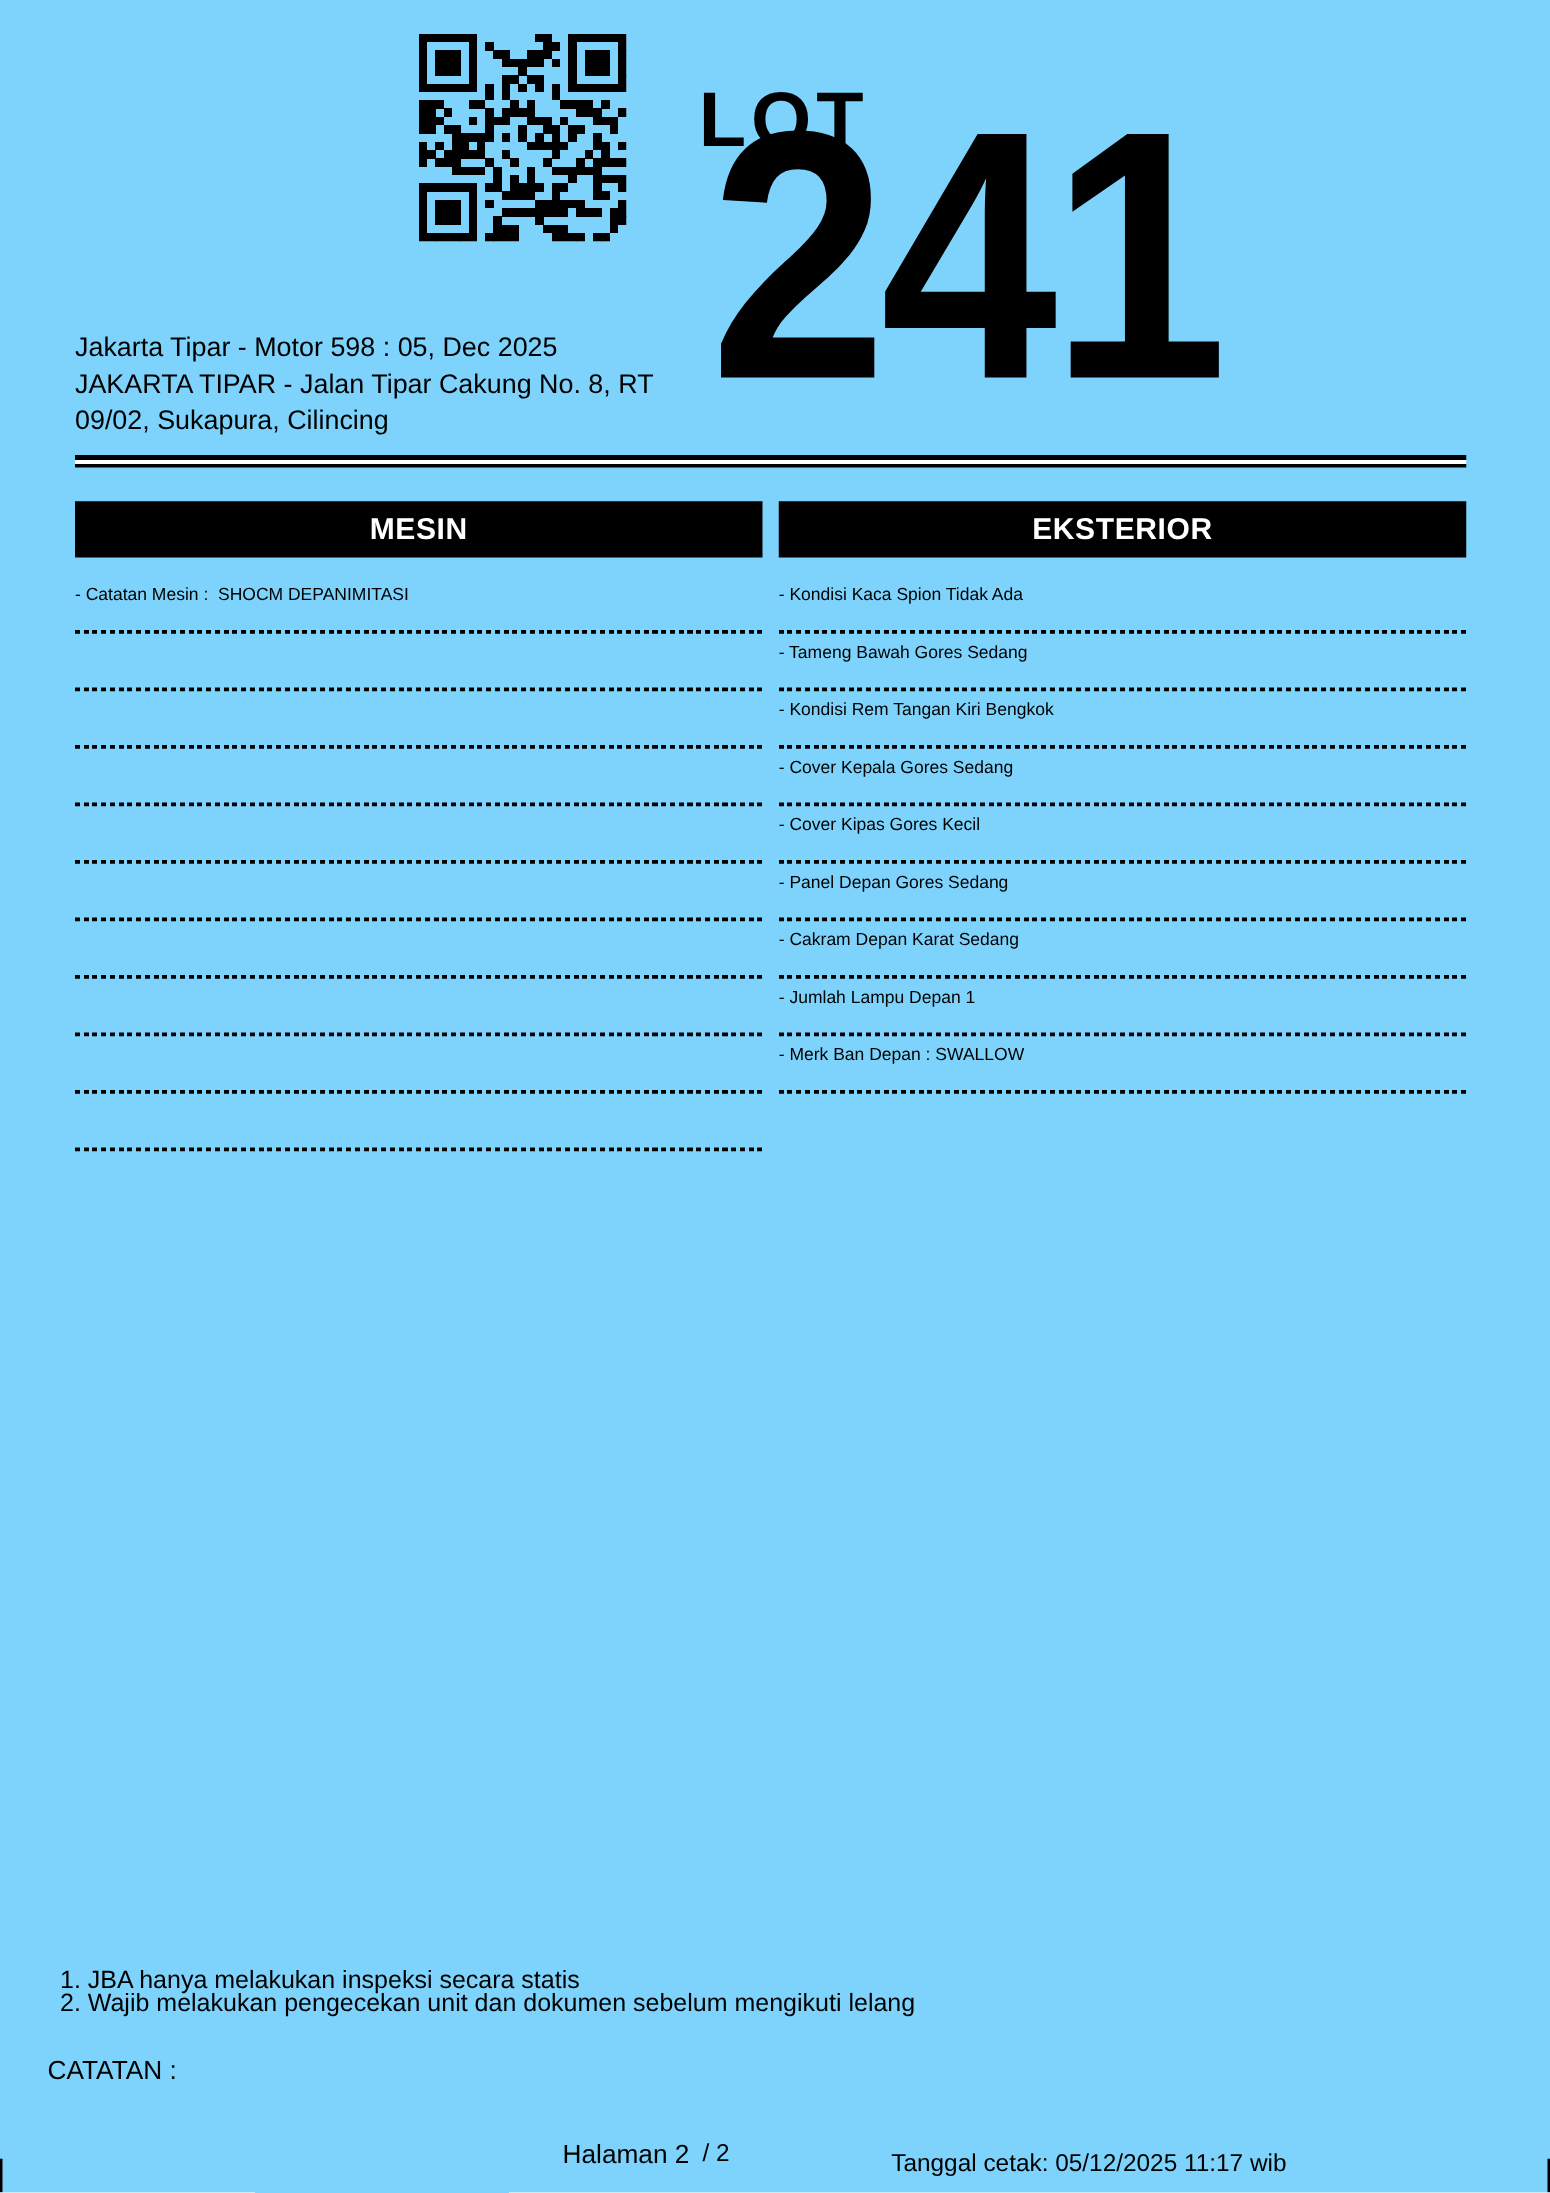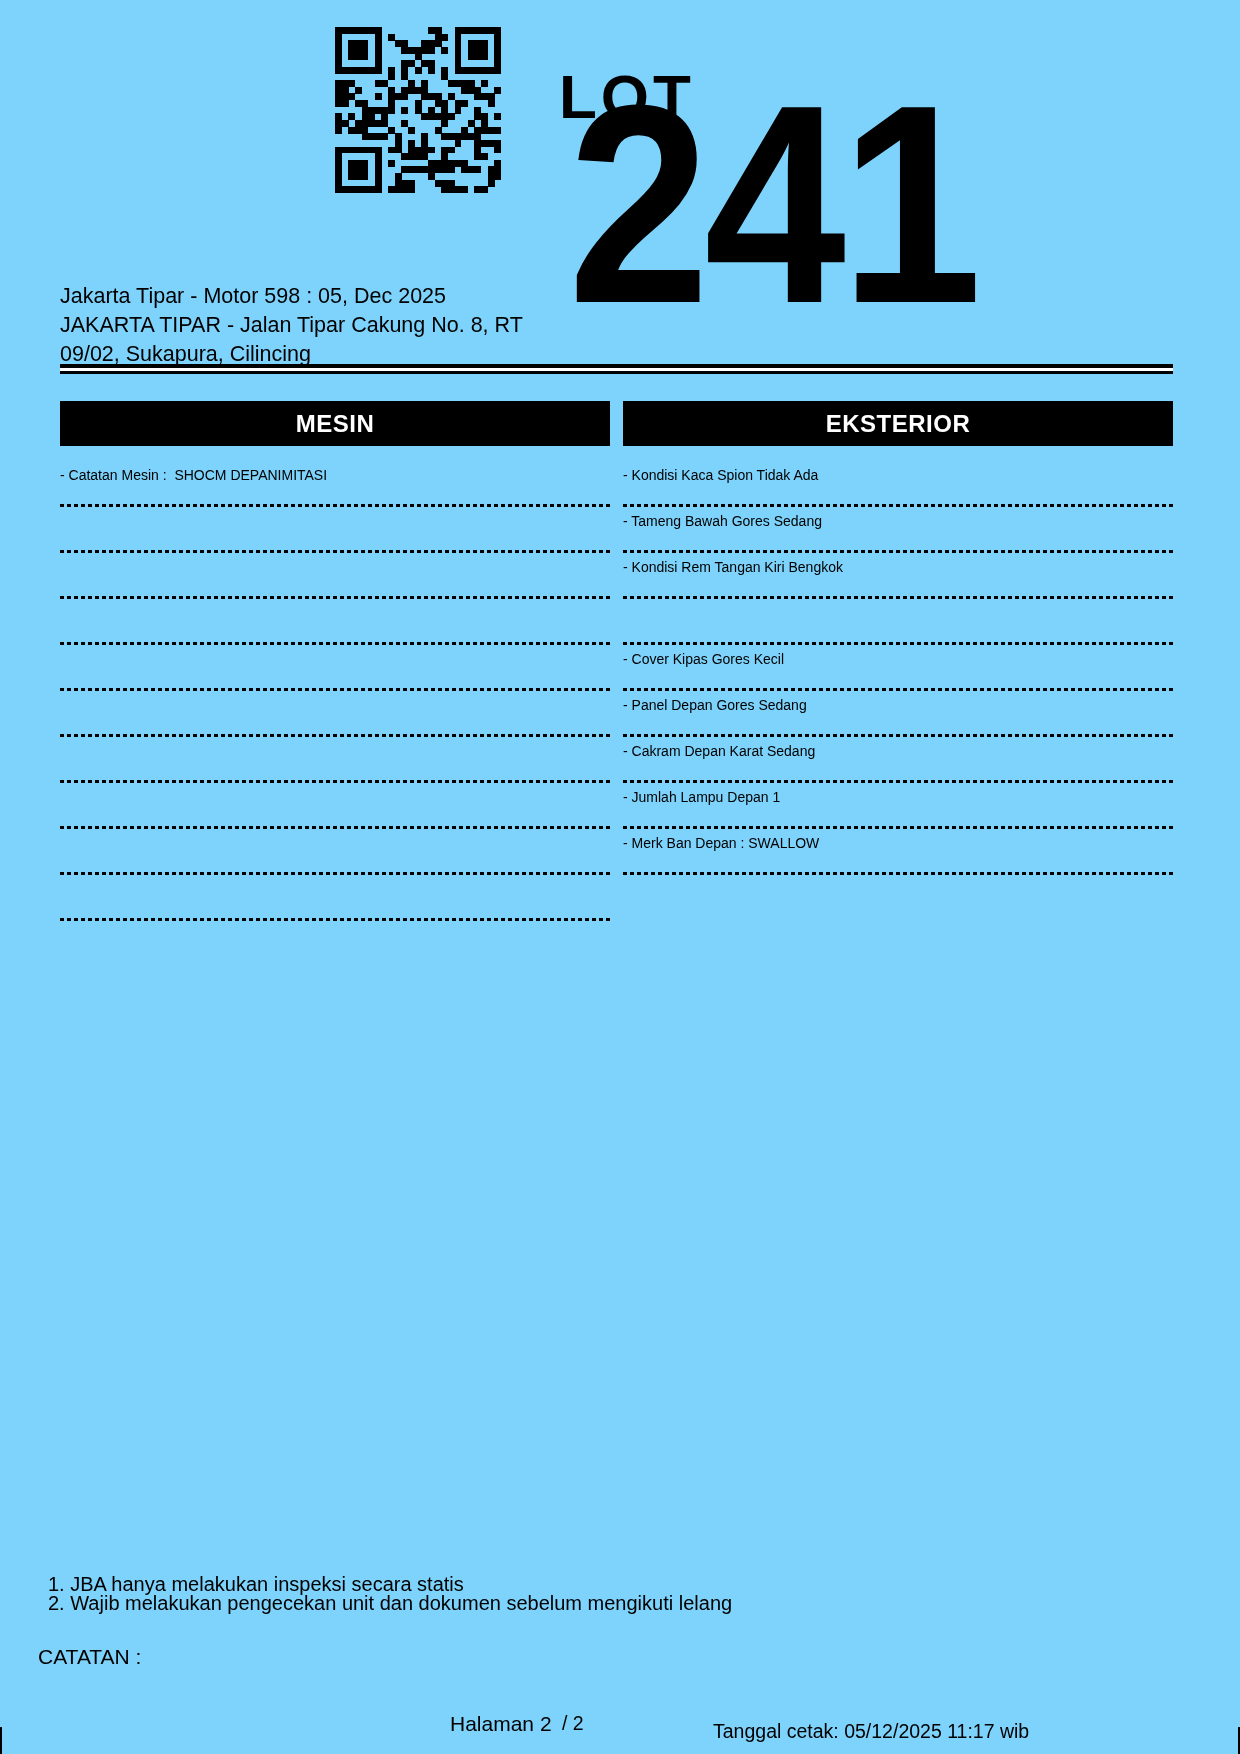--- a/index.html
+++ b/index.html
@@ -6,21 +6,21 @@
   .page{position:relative;width:1240px;height:1754px;background:#7dd3fc;overflow:hidden;
         font-family:"Liberation Sans","DejaVu Sans",sans-serif;color:#000;text-decoration:underline;}
 
   .qr{position:absolute;left:335px;top:27px;width:166px;height:166px;}
   .qr svg{width:166px;height:166px;shape-rendering:crispEdges;}
 
   .lot-label{position:absolute;left:559px;top:66px;font-size:62px;font-weight:bold;letter-spacing:4px;line-height:1;}
   .lot-number{position:absolute;left:568px;top:88px;font-size:283px;font-weight:bold;line-height:0.82;
               transform:scaleX(0.9);transform-origin:left top;letter-spacing:-6px;}
 
-  .addr{position:absolute;left:60px;top:264px;width:505px;font-size:21.5px;line-height:29px;margin-top:18px;}
+  .addr{position:absolute;left:60px;top:264px;width:505px;font-size:21.5px;line-height:29px;}
 
   .double-rule{position:absolute;left:60px;top:364px;width:1113px;height:10px;
                background:linear-gradient(#000 0 4px,#fff 4px 7px,#000 7px 10px);}
 
   .columns{position:absolute;left:60px;top:388px;width:1113px;display:flex;gap:13px;}
   .col{width:550px;margin-top:13px;}
   .col-header{height:45px;background:#000;color:#fff;font-size:24px;font-weight:bold;
               text-align:center;line-height:45px;letter-spacing:0.5px;}
   .rows{margin-top:15px;}
   .row{position:relative;height:46px;box-sizing:border-box;}
@@ -416,20 +416,21 @@
           </div>
           <div class="row">
             <span class="itxt">- Tameng Bawah Gores Sedang</span>
             <div class="sep"></div>
           </div>
           <div class="row">
             <span class="itxt">- Kondisi Rem Tangan Kiri Bengkok</span>
             <div class="sep"></div>
           </div>
           <div class="row">
+            <span class="itxt">- Cover Kepala Gores Sedang</span>
             <div class="sep"></div>
           </div>
           <div class="row">
             <span class="itxt">- Cover Kipas Gores Kecil</span>
             <div class="sep"></div>
           </div>
           <div class="row">
             <span class="itxt">- Panel Depan Gores Sedang</span>
             <div class="sep"></div>
           </div>

